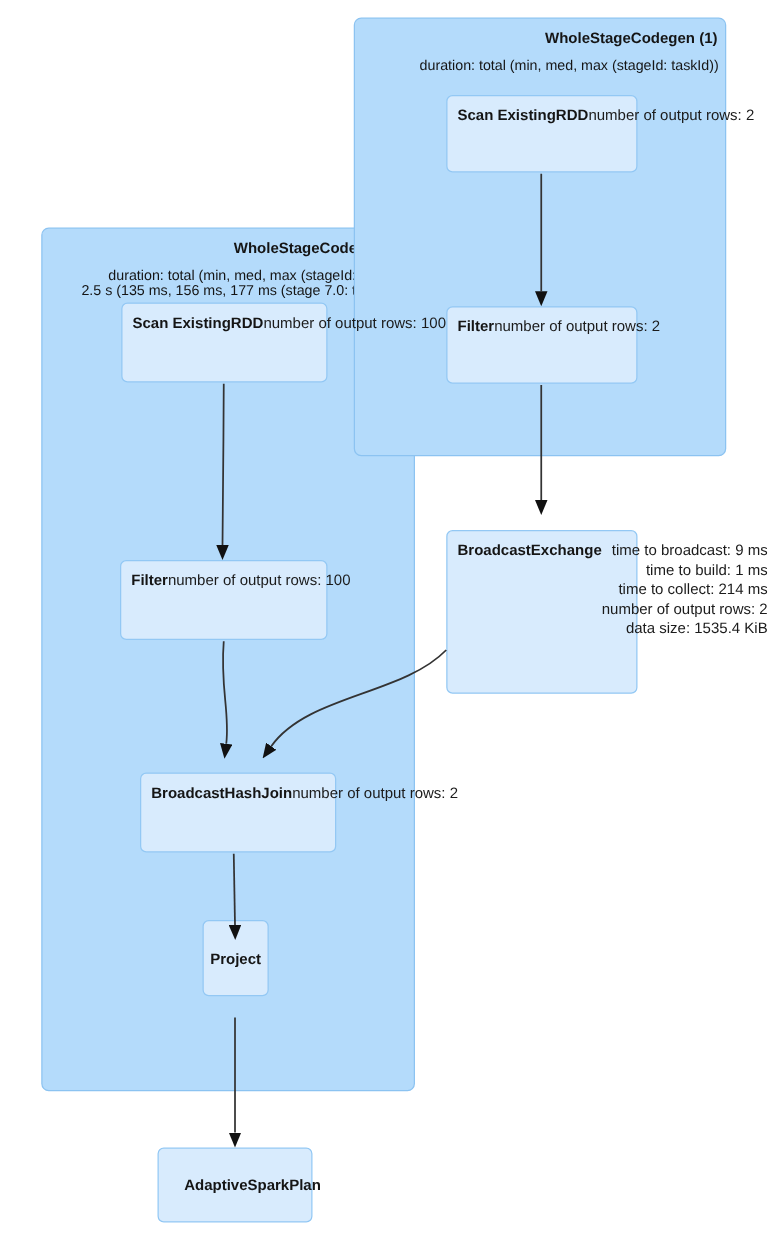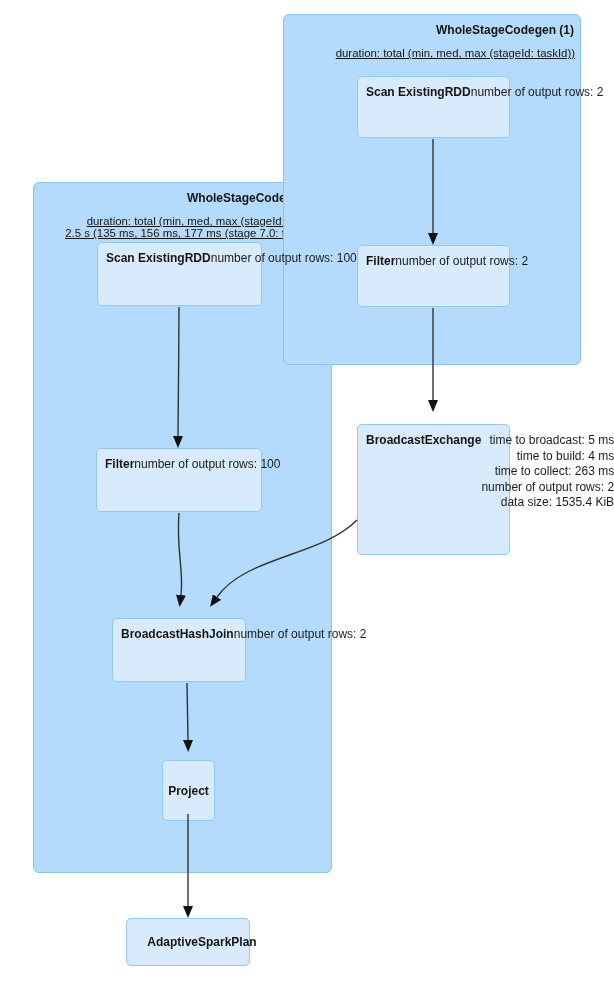--- a/index.html
+++ b/index.html
@@ -14,39 +14,39 @@
     background:#b4dbfb; border:1px solid #8cc3f1; border-radius:6px;
   }
   .cluster-left  { left:33px;  top:182px; width:299px; height:691px; z-index:1; }
   .cluster-right { left:283px; top:14px;  width:298px; height:351px; z-index:2; }
   .cluster-title {
     font-size:12px; font-weight:bold; text-align:right;
     padding:8px 6px 0 0; white-space:nowrap; color:#151515;
   }
   .cluster-duration {
     font-size:11.4px; line-height:12.3px; text-align:right;
-    padding:10px 5px 0 0; white-space:nowrap; color:#151515;text-decoration:underline;
+    padding:10px 5px 0 0; white-space:nowrap; color:#151515;
   }
   .node {
     position:absolute; box-sizing:border-box; z-index:3;
     background:#d8ebfd; border:1px solid #93c8f4; border-radius:5px;
     padding:8px 8px; display:flex; flex-direction:row;
     justify-content:space-between; font-size:12px;
   }
   .node-title { font-weight:bold; white-space:nowrap; color:#151515; }
   .node-metrics .metric { line-height:15.6px; white-space:nowrap; color:#1b1b1b;text-align:right; }
   .node-center { justify-content:center; align-items:center; text-align:center; padding:4px; }
   .n-scan1  { left:357px; top:76px;  width:153px; height:62px;  }
   .n-filt1  { left:357px; top:245px; width:153px; height:62px;  }
   .n-bcx    { left:357px; top:412px; width:153px; height:131px;margin-top:12px; }
   .n-scan2  { left:97px;  top:242px; width:165px; height:64px;  }
   .n-filt2  { left:96px;  top:448px; width:166px; height:64px;  }
-  .n-bhj    { left:112px; top:618px; width:134px; height:64px;  }
-  .n-proj   { left:162px; top:760px; width:53px;  height:61px;  }
-  .n-asp    { left:126px; top:918px; width:124px; height:48px;padding-left:32px;  }
+  .n-bhj    { left:112px; top:618px; width:157px; height:64px;  }
+  .n-proj   { left:162px; top:736px; width:53px;  height:61px;  }
+  .n-asp    { left:126px; top:918px; width:124px; height:60px;padding-left:32px;  }
   .edges {
     position:absolute; left:0; top:0; width:614px; height:997px;
     z-index:4; pointer-events:none;
   }
   .edges path.edge { stroke:#333333; stroke-width:1.4; fill:none; }
 </style>
 </head>
 <body>
 
 <div class="canvas">
@@ -76,23 +76,23 @@
   <div class="node n-filt1">
     <div class="node-title">Filter</div>
     <div class="node-metrics">
       <div class="metric">number of output rows: 2</div>
     </div>
   </div>
 
   <div class="node n-bcx">
     <div class="node-title">BroadcastExchange</div>
     <div class="node-metrics">
-      <div class="metric">time to broadcast: 5 ms</div>
-      <div class="metric">time to build: 4 ms</div>
-      <div class="metric">time to collect: 263 ms</div>
+      <div class="metric">time to broadcast: 9 ms</div>
+      <div class="metric">time to build: 1 ms</div>
+      <div class="metric">time to collect: 214 ms</div>
       <div class="metric">number of output rows: 2</div>
       <div class="metric">data size: 1535.4 KiB</div>
     </div>
   </div>
 
   <div class="node n-scan2">
     <div class="node-title">Scan ExistingRDD</div>
     <div class="node-metrics">
       <div class="metric">number of output rows: 100</div>
     </div>

